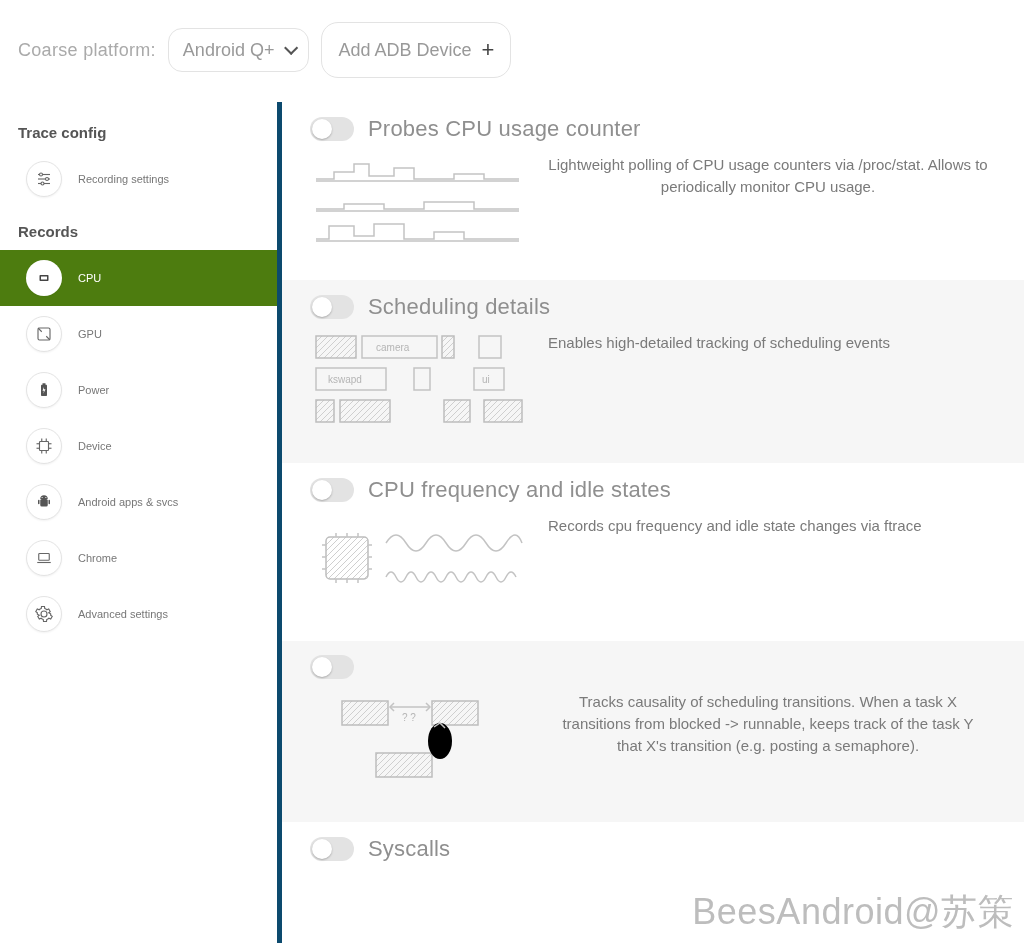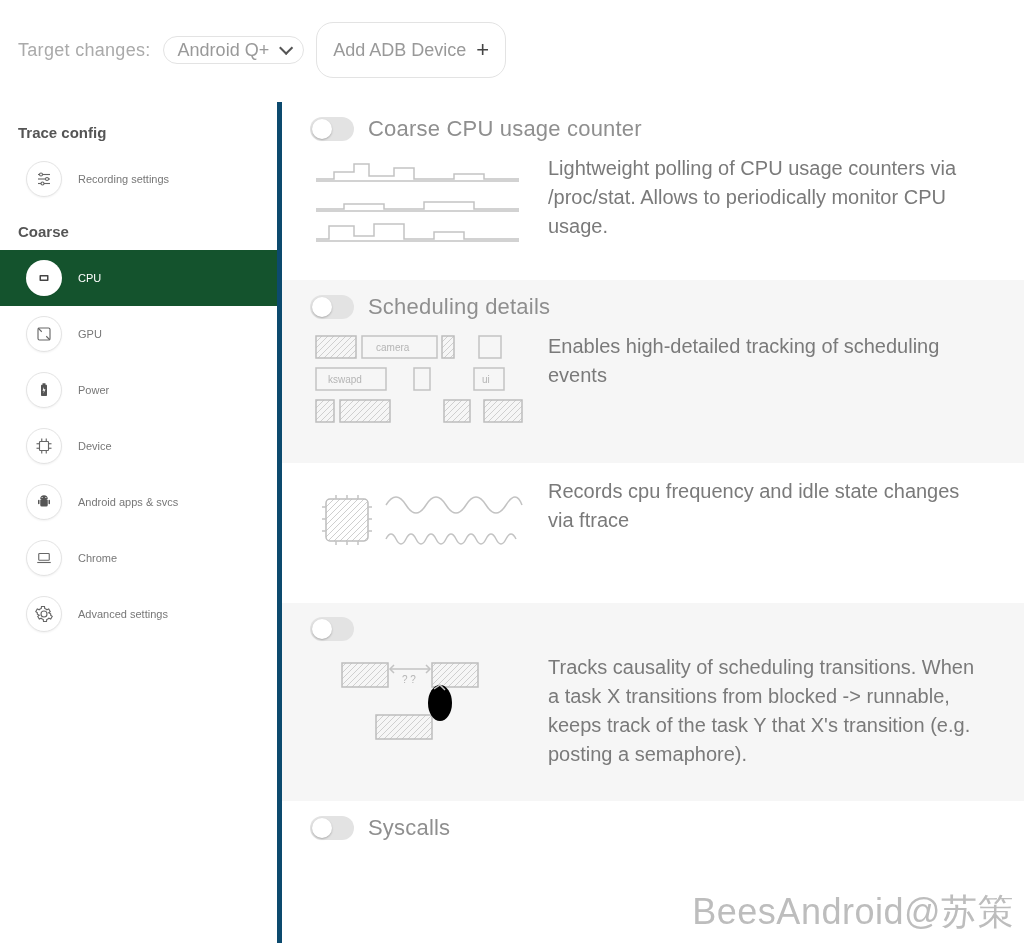--- a/index.html
+++ b/index.html
@@ -26,21 +26,21 @@
   .topbar-label { color: #aaa; letter-spacing: 0.3px; }
   .platform-select {
     display: flex;
     align-items: center;
     gap: 10px;
     border: 1px solid #e3e3e3;
     border-radius: 14px;
     padding: 6px 14px;
     color: #999;
     background: #fff;
-    height: 28px;
+    height: 44px;
   }
   .chevron-down {
     width: 10px; height: 10px;
     border-right: 2px solid #555;
     border-bottom: 2px solid #555;
     transform: rotate(45deg) translateY(-3px);
   }
   .adb-button {
     display: flex;
     align-items: center;
@@ -82,21 +82,21 @@
     display: flex;
     align-items: center;
     gap: 16px;
     padding: 10px 18px 10px 26px;
     color: #777;
     font-size: 11px;
     cursor: pointer;
     height: 56px;
   }
   .nav-item.active {
-    background: #14532d;
+    background: #4d7c0f;
     color: #fff;
   }
   .nav-icon {
     width: 36px; height: 36px;
     border-radius: 18px;
     background: #fff;
     border: 1px solid #e4e4e4;
     display: flex;
     align-items: center;
     justify-content: center;
@@ -148,24 +148,25 @@
     gap: 24px;
     align-items: flex-start;
     padding-left: 4px;
   }
   .probe-illus {
     width: 210px;
     flex: 0 0 210px;
     color: #c7c7c7;
   }
   .probe-desc {
-    font-size: 20px;
+    font-size: 15px;
     color: #7a7a7a;
     line-height: 1.45;
     max-width: 440px;
+    text-align: center;
   }
 
   
   svg.sketch { width: 210px; height: auto; }
   .sketch rect, .sketch path, .sketch circle, .sketch polyline, .sketch line {
     fill: none;
     stroke: #c3c3c3;
     stroke-width: 1.5;
   }
   .sketch .hatch { fill: url(#diag); stroke: #bdbdbd; }
@@ -188,21 +189,21 @@
 
 <svg width="0" height="0" style="position:absolute">
   <defs>
     <pattern id="diag" patternUnits="userSpaceOnUse" width="6" height="6">
       <path d="M-1,1 l2,-2 M0,6 l6,-6 M5,7 l2,-2" stroke="#cfcfcf" stroke-width="1"></path>
     </pattern>
   </defs>
 </svg>
 
 <div class="topbar">
-  <span class="topbar-label">Target changes:</span>
+  <span class="topbar-label">Coarse platform:</span>
 
   <div class="platform-select">
     <span>Android Q+</span>
     <span class="chevron-down"></span>
   </div>
 
   <div class="adb-button">
     <span>Add ADB Device</span>
     <span class="plus-icon">+</span>
   </div>
@@ -221,21 +222,21 @@
             <line x1="4" y1="18" x2="20" y2="18"></line>
             <circle cx="8" cy="6" r="2" fill="#fff"></circle>
             <circle cx="16" cy="12" r="2" fill="#fff"></circle>
             <circle cx="10" cy="18" r="2" fill="#fff"></circle>
           </svg>
       </span>
       <span>Recording settings</span>
     </div>
 
 
-    <div class="section-title">Coarse</div>
+    <div class="section-title">Records</div>
 
     <div class="nav-item active">
       <span class="nav-icon">
         <svg class="ic" viewBox="0 0 24 24">
             <rect x="6" y="8" width="12" height="8" rx="1" fill="#444" stroke="none"></rect>
             <rect x="8" y="10" width="8" height="4" fill="#fff" stroke="none"></rect>
           </svg>
       </span>
       <span>CPU</span>
     </div>
@@ -311,21 +312,21 @@
       </span>
       <span>Advanced settings</span>
     </div>
   </div>
 
   <div class="main">
 
     <div class="probe">
       <div class="probe-header">
         <div class="toggle"></div>
-        <div class="probe-title">Coarse CPU usage counter</div>
+        <div class="probe-title">Probes CPU usage counter</div>
       </div>
       <div class="probe-body">
         <div class="probe-illus">
           <svg class="sketch" viewBox="0 0 210 90">
             <polyline points="2,25 20,25 20,18 40,18 40,10 55,10 55,22 80,22 80,14 100,14 100,25 140,25 140,20 170,20 170,25 205,25"></polyline>
             <line x1="2" y1="27" x2="205" y2="27"></line>
             <polyline points="2,55 30,55 30,50 70,50 70,55 110,55 110,48 160,48 160,55 205,55"></polyline>
             <line x1="2" y1="57" x2="205" y2="57"></line>
             <polyline points="2,85 15,85 15,72 40,72 40,82 60,82 60,70 90,70 90,85 120,85 120,78 150,78 150,85 205,85"></polyline>
             <line x1="2" y1="87" x2="205" y2="87"></line>
@@ -357,20 +358,24 @@
             <rect class="hatch" x="26" y="68" width="50" height="22"></rect>
             <rect class="hatch" x="130" y="68" width="26" height="22"></rect>
             <rect class="hatch" x="170" y="68" width="38" height="22"></rect>
           </svg>
         </div>
         <div class="probe-desc">Enables high-detailed tracking of scheduling events</div>
       </div>
     </div>
 
     <div class="probe">
+      <div class="probe-header">
+        <div class="toggle"></div>
+        <div class="probe-title">CPU frequency and idle states</div>
+      </div>
       <div class="probe-body">
         <div class="probe-illus">
           <svg class="sketch" viewBox="0 0 210 90">
             <rect x="12" y="22" width="42" height="42" rx="4" class="hatch"></rect>
             <line x1="8" y1="30" x2="12" y2="30"></line>
               <line x1="8" y1="42" x2="12" y2="42"></line>
               <line x1="8" y1="54" x2="12" y2="54"></line>
             <line x1="54" y1="30" x2="58" y2="30"></line>
               <line x1="54" y1="42" x2="58" y2="42"></line>
               <line x1="54" y1="54" x2="58" y2="54"></line>

